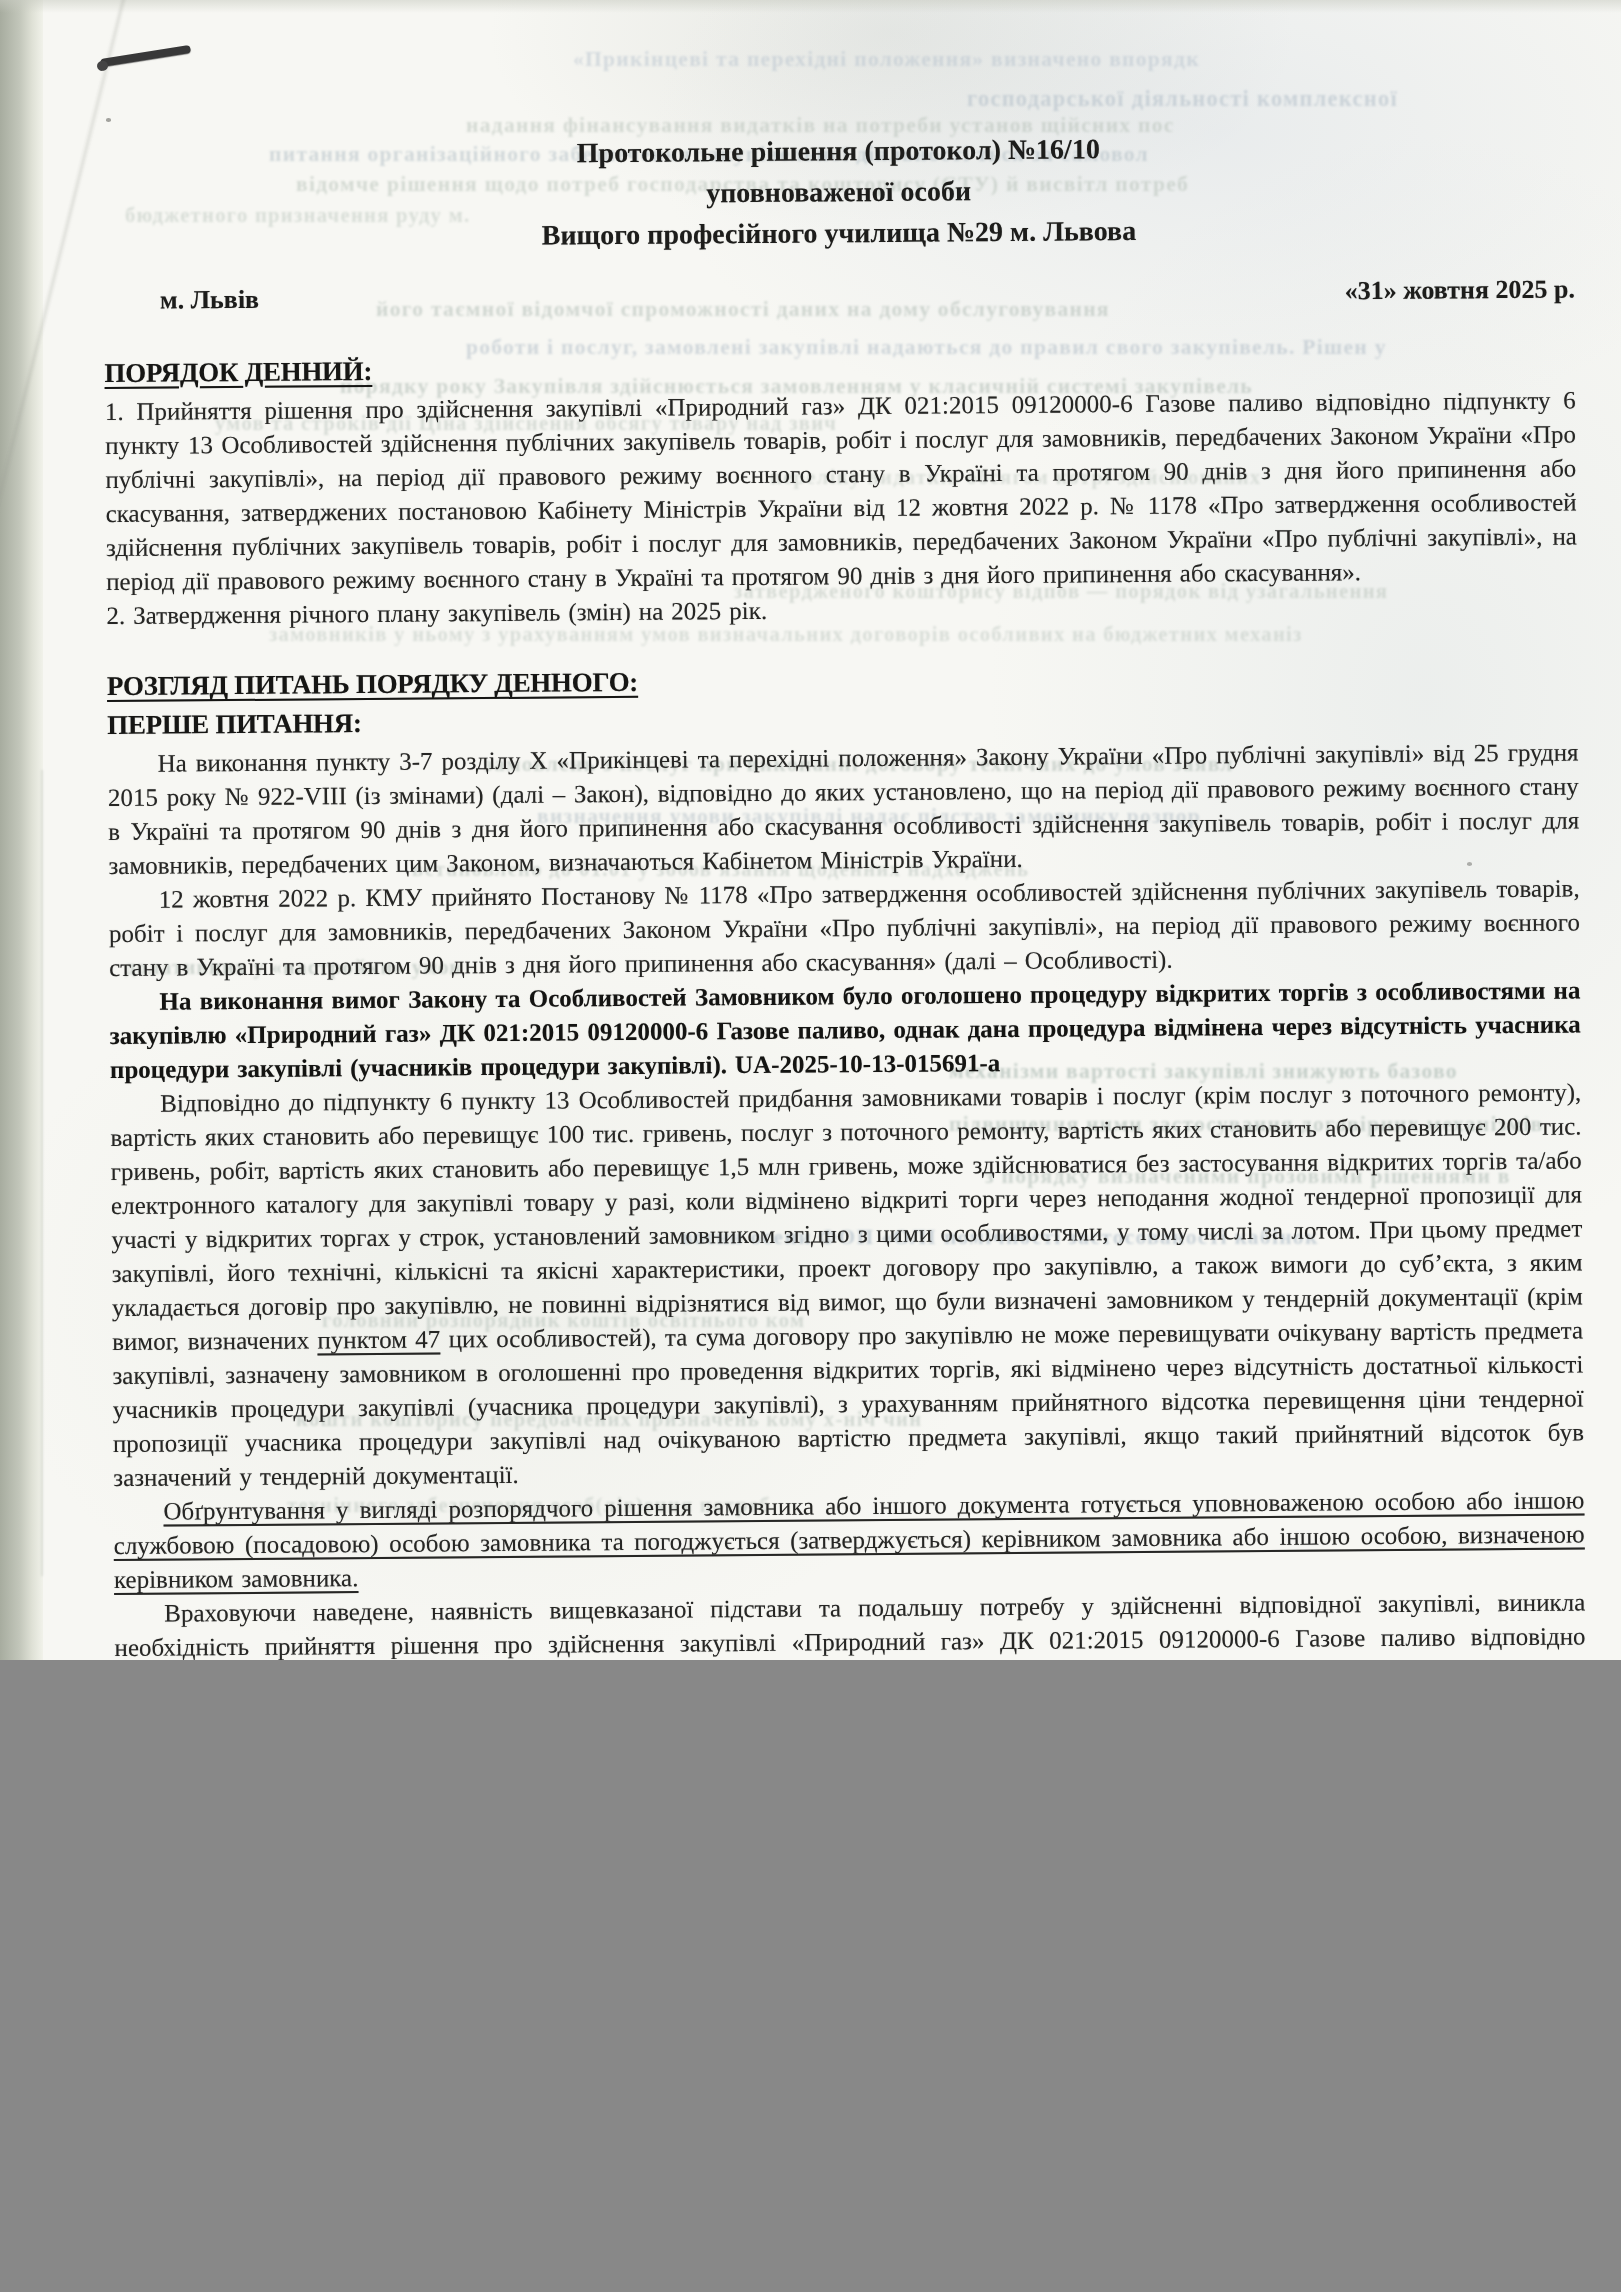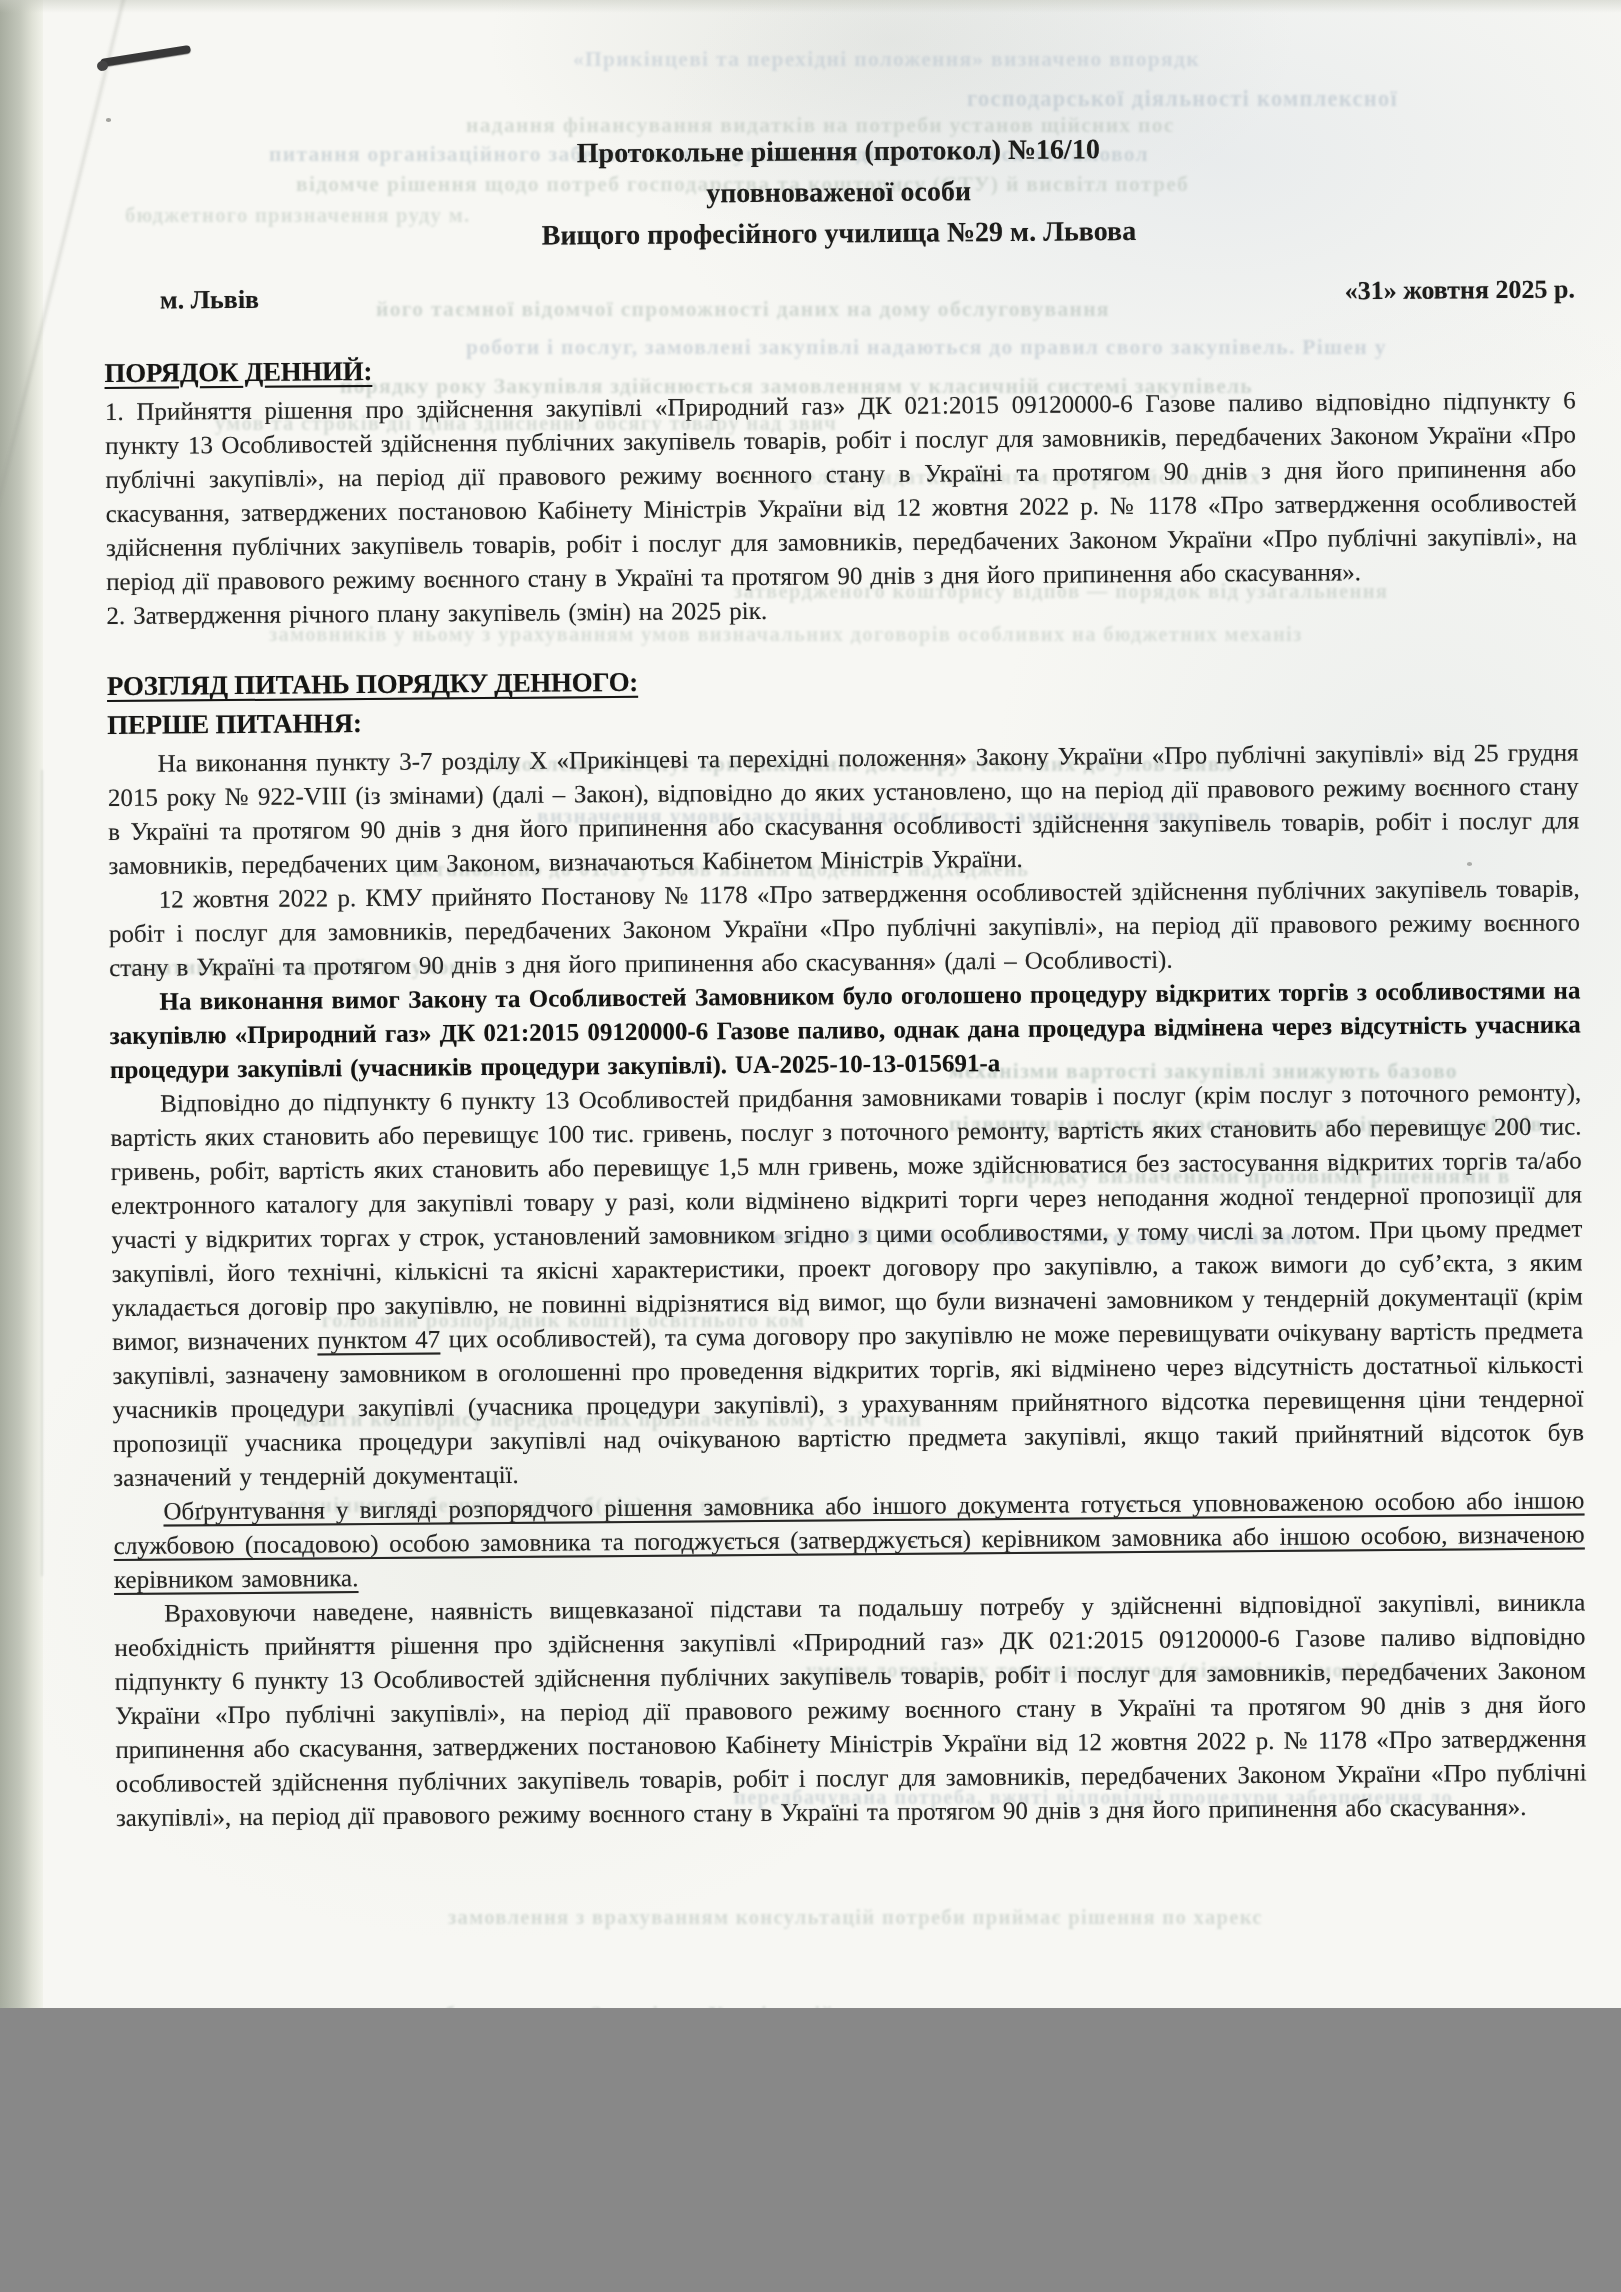--- a/index.html
+++ b/index.html
@@ -1,18 +1,18 @@
 <!DOCTYPE html>
 <html style="font-size:14.3px"><head>
 <meta charset="utf-8">
 <style>
   html,body{margin:0;padding:0;}
   body{width:1621px;height:2293px;overflow:hidden;background:#888;}
   .scan{
-    position:relative;width:1621px;height:2008px;overflow:hidden;
+    position:relative;width:1621px;height:1660px;overflow:hidden;
     font-family:"Liberation Serif","DejaVu Serif",serif;
     background:
       radial-gradient(806px 448px at 75% 8%, rgba(203,212,223,.32), transparent 70%),
       radial-gradient(627px 806px at 88% 42%, rgba(196,208,214,.22), transparent 70%),
       radial-gradient(716px 537px at 30% 78%, rgba(204,211,201,.18), transparent 70%),
       radial-gradient(537px 269px at 55% 2%, rgba(180,186,180,.25), transparent 75%),
       #f7f7f3;
   }
   
   .edge-left{

